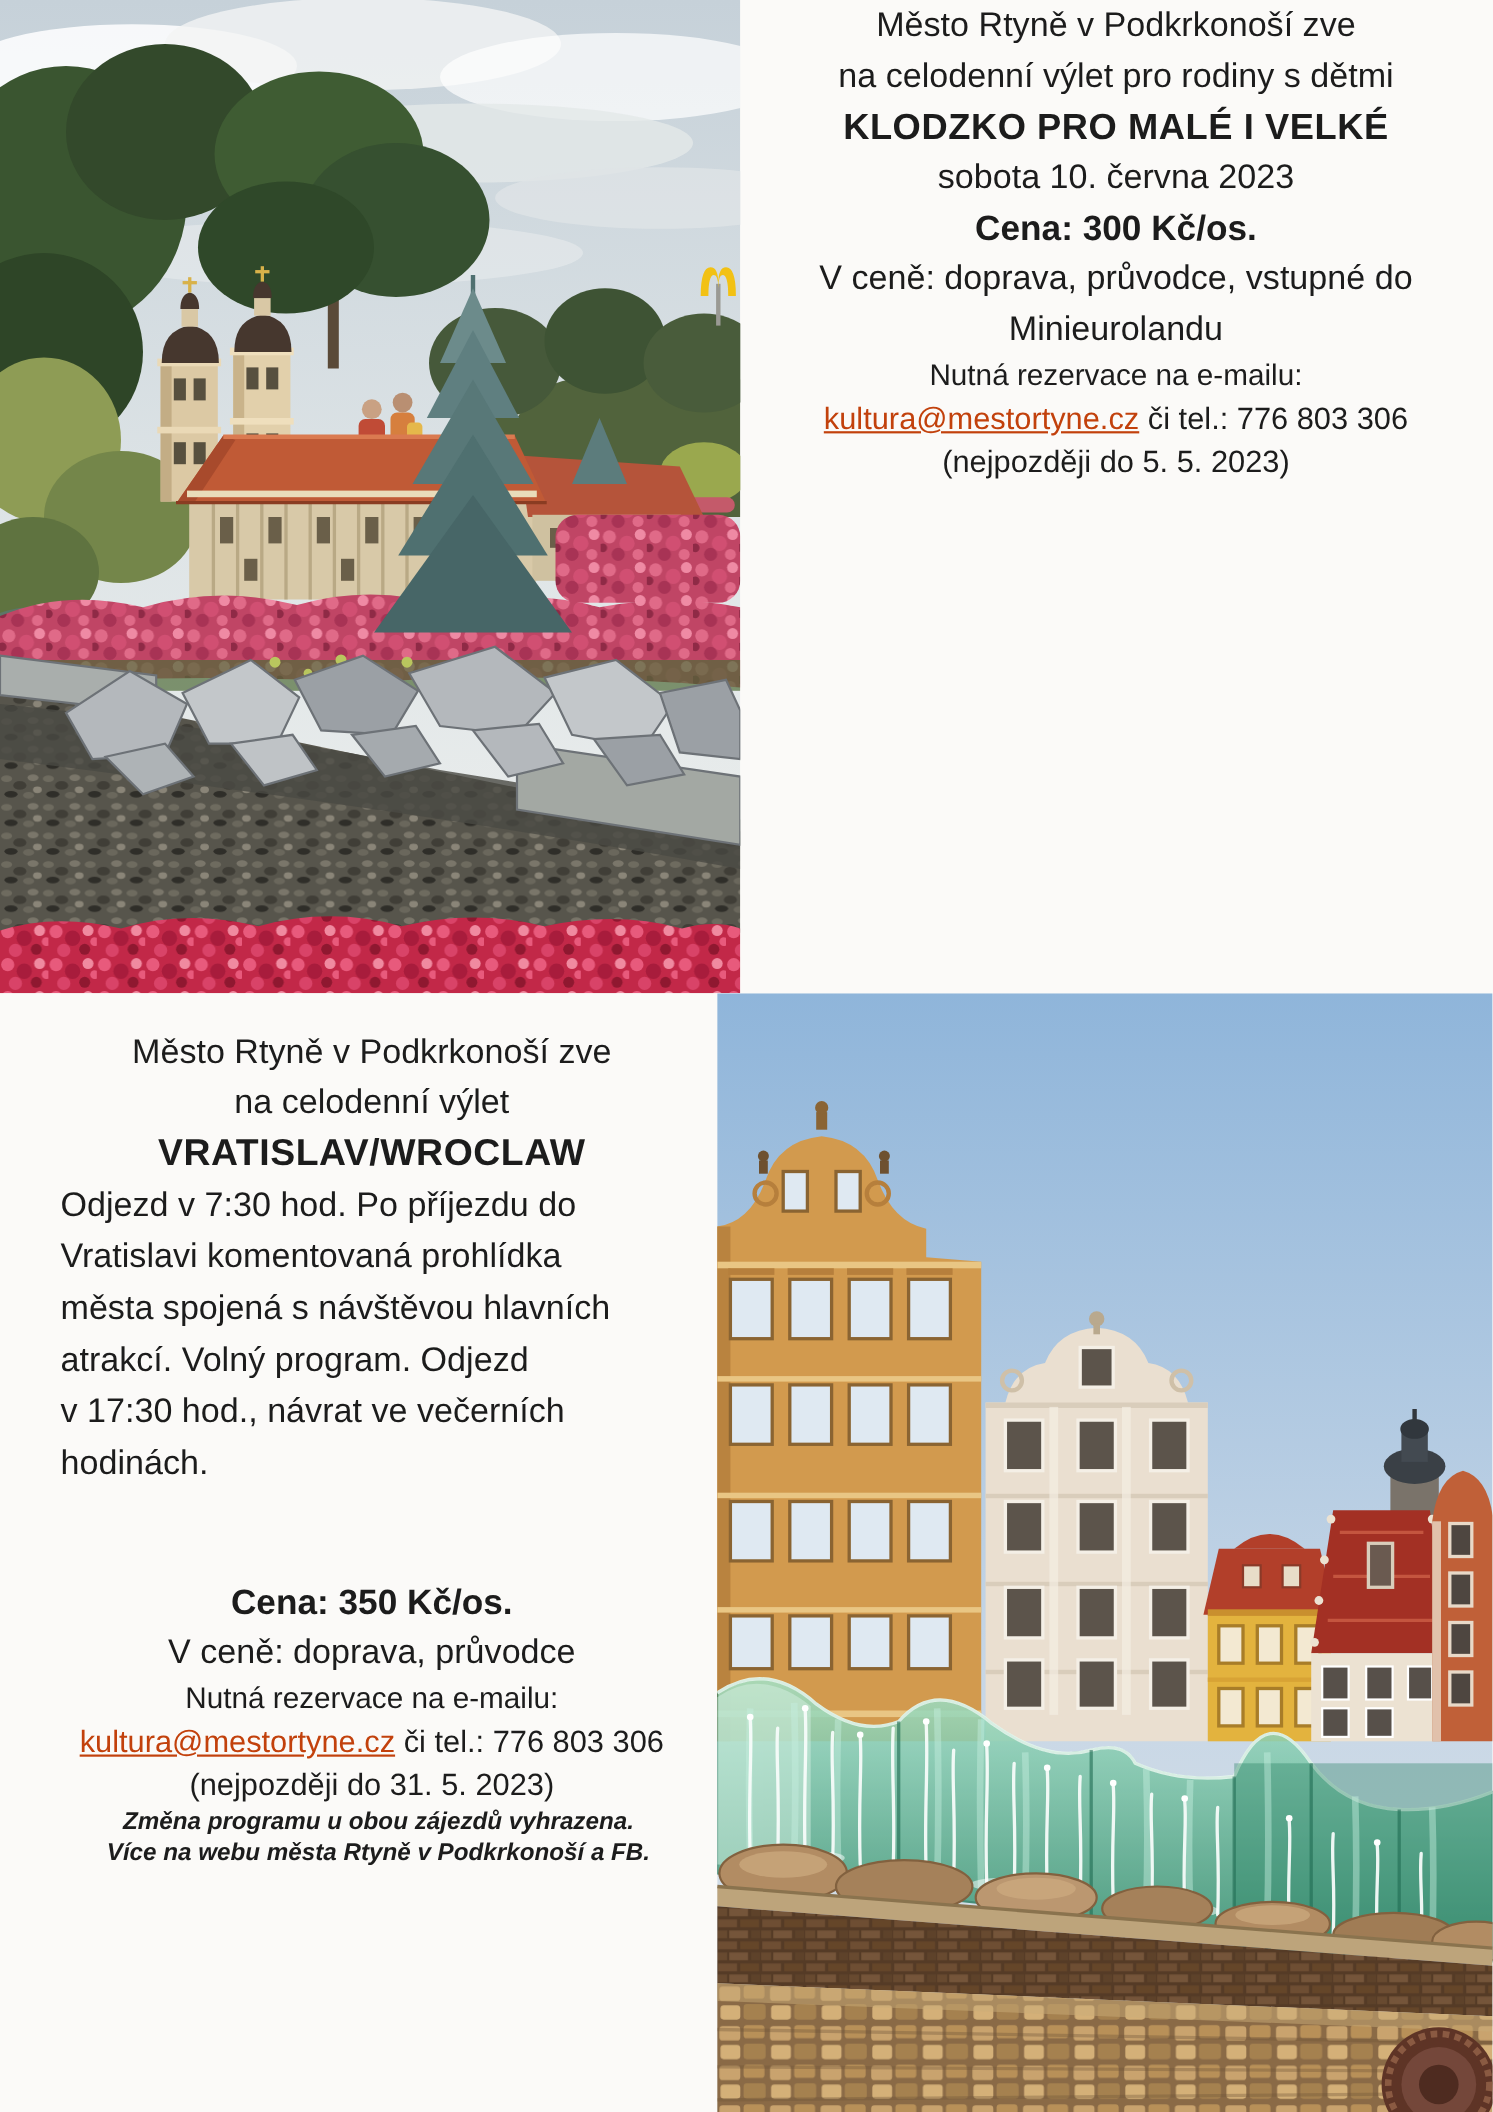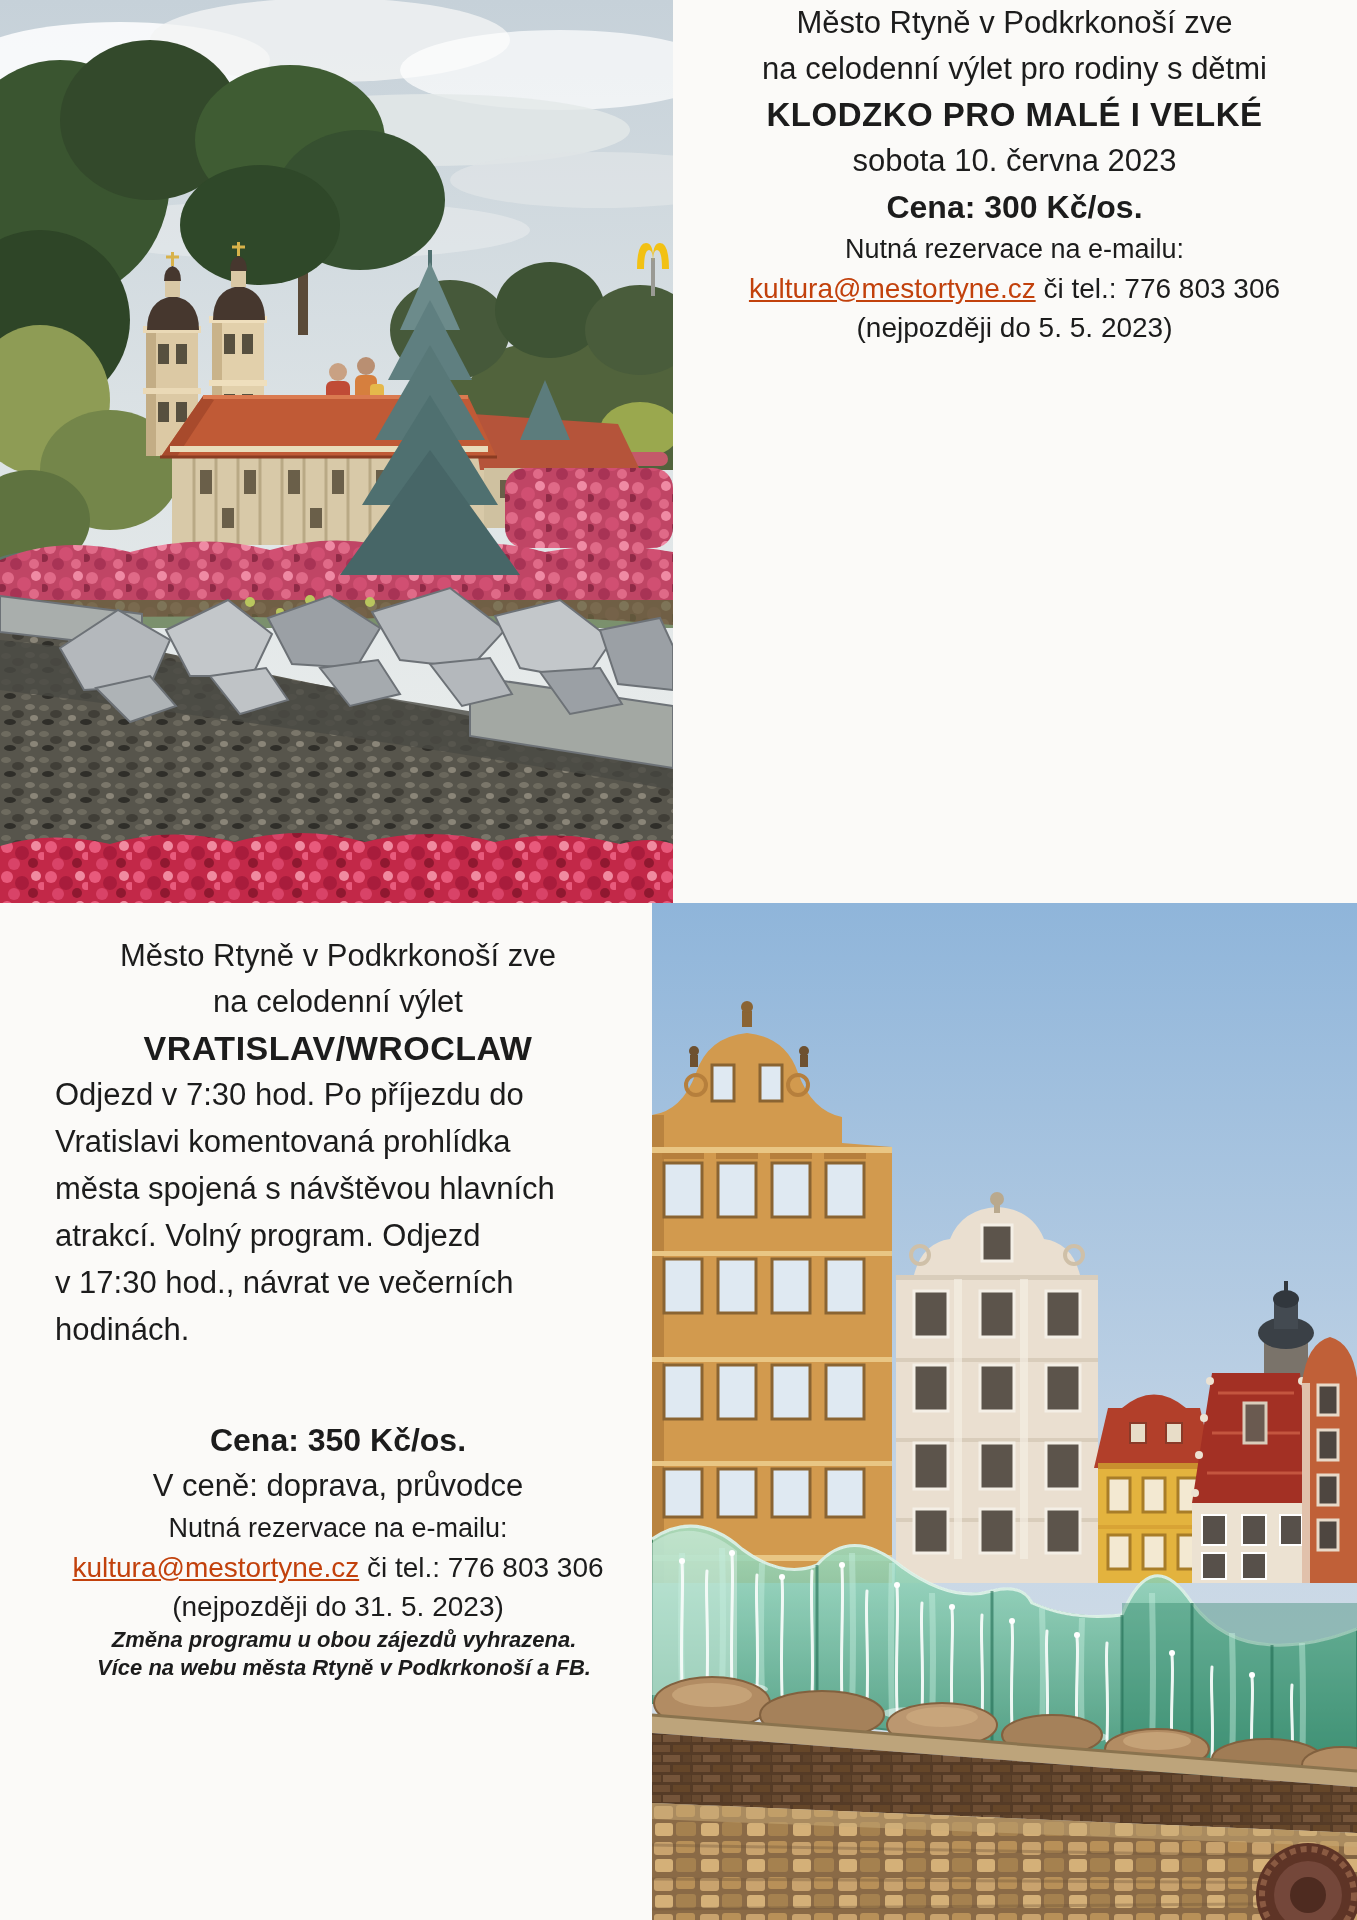--- a/index.html
+++ b/index.html
@@ -17,21 +17,21 @@
   .col p, .col h1{margin:0;}
   .invite{font-size:31px;line-height:46px;margin-top:22px;white-space:pre-line;}
   #col2 .invite{margin-top:30px;}
   .trip-title{font-size:33px;font-weight:bold;line-height:46px;margin-top:26px;letter-spacing:.5px;text-align:center;}
   #col2 .trip-title{font-size:34px;}
   .trip-date{font-size:31px;line-height:46px;margin-top:26px;}
   .desc{font-size:31px;line-height:47px;margin-top:24px;text-align:left;white-space:pre-line;}
   #col1 .desc{margin-left:28px;}
   #col2 .desc{margin-left:55px;}
   .price{font-size:32px;font-weight:bold;line-height:46px;margin-top:66px;}
-  #col2 .price{margin-top:64px;}
+  #col2 .price{margin-top:80px;}
   .includes{font-size:31px;line-height:46px;margin-top:6px;white-space:pre-line;}
   .note{font-size:27px;line-height:39px;margin-top:10px;}
   .contact{font-size:28px;line-height:39px;}
   .deadline{font-size:28px;line-height:39px;text-align:center;}
   .email-link{color:#c2410c;text-decoration:underline;cursor:pointer;}
   .footer-note{font-size:22px;font-style:italic;font-weight:bold;line-height:28px;margin-top:44px;white-space:pre-line;padding-left:12px;}
 </style>
 </head>
 <body>
 
@@ -228,20 +228,22 @@
   </g>
 </svg>
 </div>
 
 <section class="col" id="col1">
   <p class="invite">Město Rtyně v Podkrkonoší zve
 na celodenní výlet pro rodiny s dětmi</p>
   <h1 class="trip-title">KLODZKO PRO MALÉ I VELKÉ</h1>
   <p class="trip-date">sobota 10. června 2023</p>
   <p class="price">Cena: 300 Kč/os.</p>
+  <p class="includes">V ceně: doprava, průvodce, vstupné do
+Minieurolandu</p>
   <p class="note">Nutná rezervace na e-mailu:</p>
   <p class="contact"><a class="email-link">kultura@mestortyne.cz</a><span> či tel.: 776 803 306</span></p>
   <p class="deadline">(nejpozději do 5. 5. 2023)</p>
 </section>
 
 <section class="col" id="col2">
   <p class="invite">Město Rtyně v Podkrkonoší zve
 na celodenní výlet</p>
   <h1 class="trip-title">VRATISLAV/WROCLAW</h1>
   <p class="desc">Odjezd v 7:30 hod. Po příjezdu do

